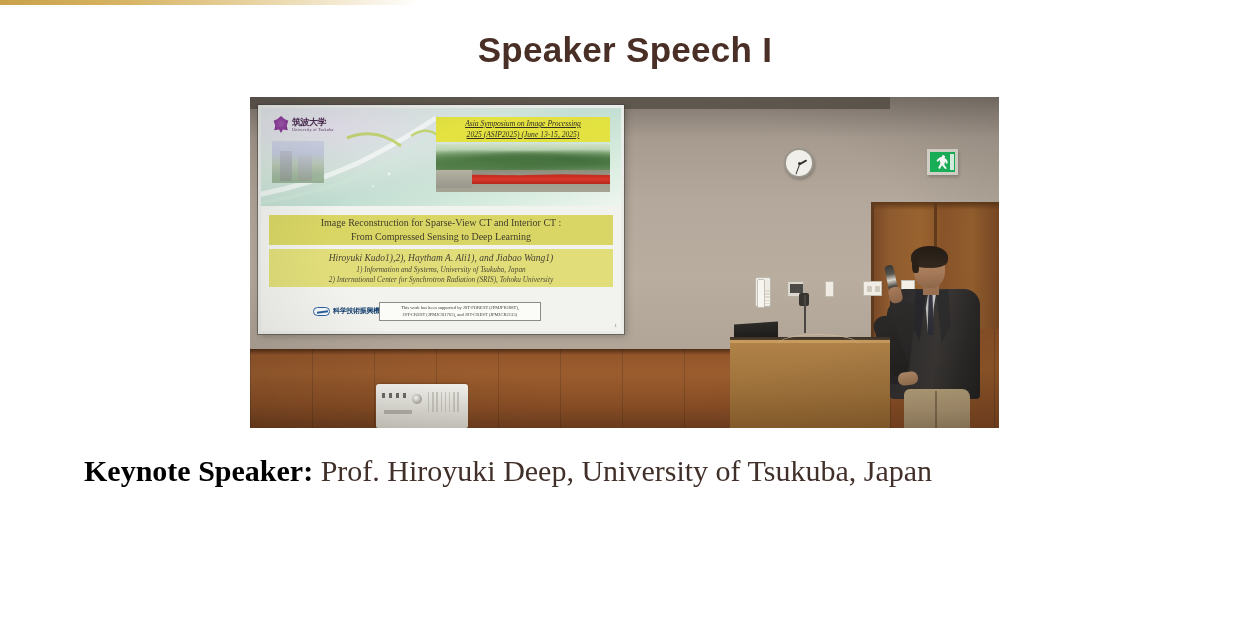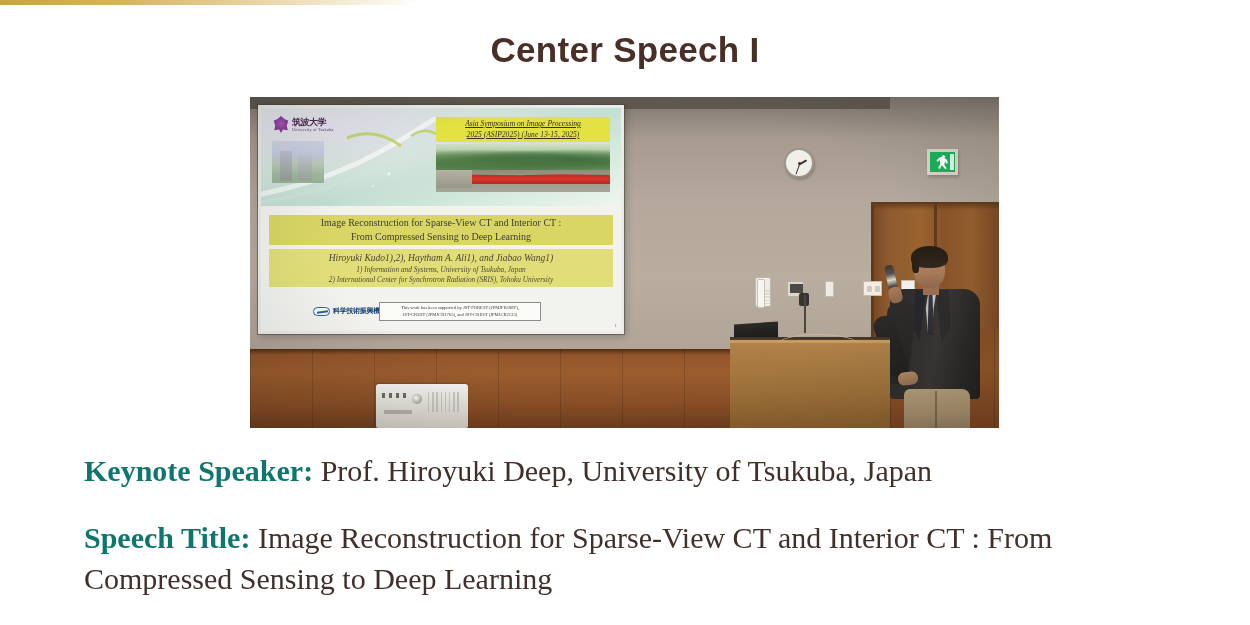--- a/index.html
+++ b/index.html
@@ -577,32 +577,32 @@
   }
   .cap-line {
     font-size: 30px;
     line-height: 41px;
     color: #41302a;
     white-space: nowrap;
   }
   .cap-line.wrap { white-space: normal; }
   .cap-label {
     font-weight: bold;
-    color: #0f766e;
+    color: #000000;
   }
   .cap-speaker { margin-bottom: 26px; }
 </style>
 </head>
 <body>
 
 <div id="page">
 
   <div class="top-strip"></div>
 
-  <div class="page-title">Center Speech I</div>
+  <div class="page-title">Speaker Speech I</div>
 
   <div class="photo">
 
     <div class="wall-upper"></div>
     <div class="ceiling-band"></div>
 
     <div class="wood-right-upper"></div>
     <div class="wood-door"></div>
 
     <div class="wall-clock">
@@ -722,18 +722,15 @@
     <div class="podium"></div>
     <div class="podium-cable"></div>
 
     <div class="photo-grain"></div>
   </div>
 
   <div class="caption">
     <div class="cap-line cap-speaker">
       <span class="cap-label">Keynote Speaker:</span><span> Prof. Hiroyuki Deep, University of Tsukuba, Japan</span>
     </div>
-    <div class="cap-line wrap">
-      <span class="cap-label">Speech Title:</span><span> Image Reconstruction for Sparse-View CT and Interior CT : From Compressed Sensing to Deep Learning</span>
-    </div>
   </div>
 
 </div>
 
 </body></html>

